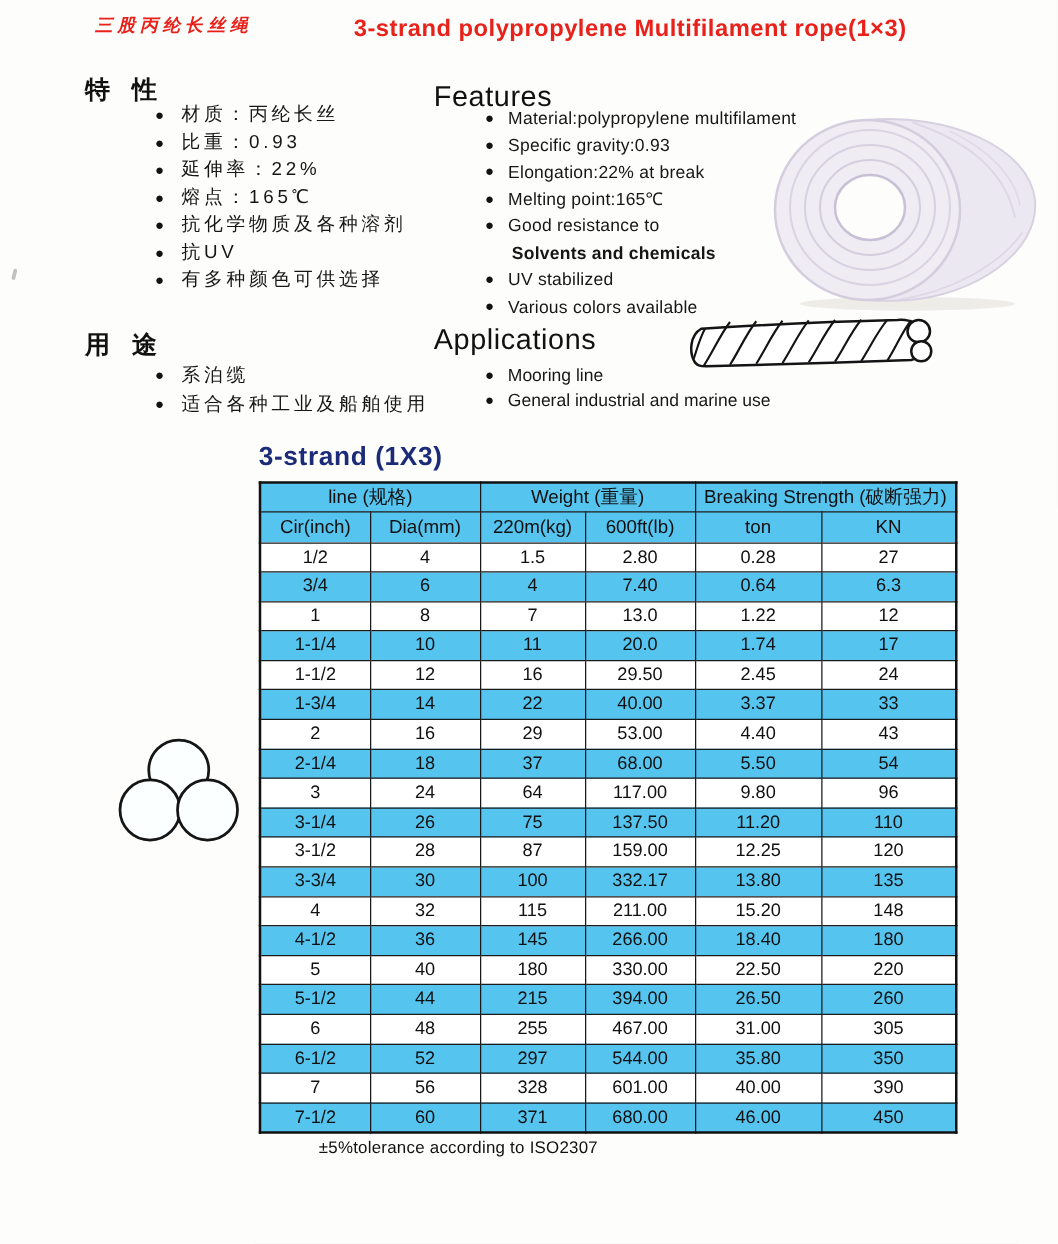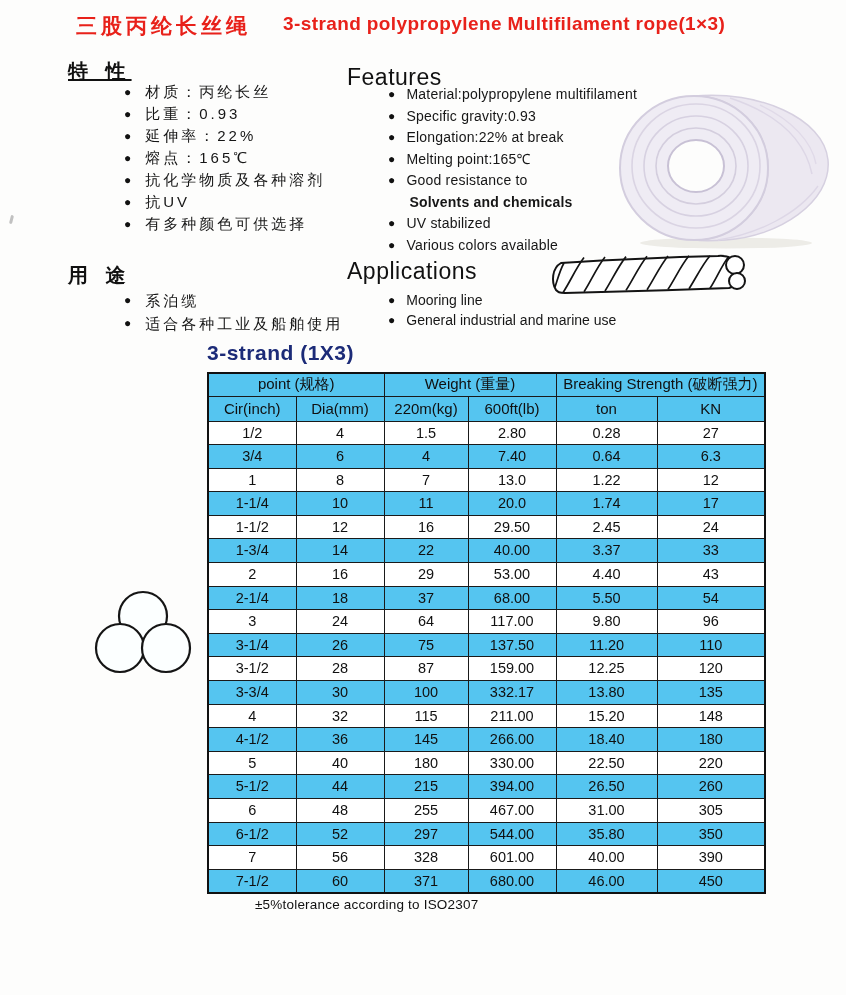--- a/index.html
+++ b/index.html
@@ -16,36 +16,36 @@
     font-family:"Liberation Sans", sans-serif;
     color:var(--ink);
   }
   .page{
     position:relative;width:846px;height:995px;
     background:#fdfdfc;overflow:hidden;
   }
   
   .title-cn{
     position:absolute;left:76px;top:12px;
-    color:var(--red);font-size:21px;font-weight:700;letter-spacing:4px;
+    color:var(--red);font-size:14px;font-weight:700;letter-spacing:4px;font-style:italic;
   }
   .title-en{
     position:absolute;left:283px;top:13px;
     color:var(--red);font-size:19px;font-weight:600;letter-spacing:.4px;
   }
   
   .h-cn{
     position:absolute;color:#111;
     font-size:20px;font-weight:700;letter-spacing:6px;
   }
   .h-en{
     position:absolute;color:#111;
     font-size:23px;font-weight:400;letter-spacing:.5px;
   }
-  .h-features-cn{left:68px;top:58px;text-decoration:underline;}
+  .h-features-cn{left:68px;top:58px;}
   .h-features-en{left:347px;top:64px;}
   .h-apps-cn{left:68px;top:262px;}
   .h-apps-en{left:347px;top:258px;}
   
   ul.blist{
     position:absolute;list-style:none;margin:0;padding:0;
   }
   ul.blist li{display:flex;align-items:flex-start;}
   ul.blist .bullet{
     font-size:12px;line-height:inherit;margin-right:11px;color:#111;
@@ -61,21 +61,21 @@
   .li-cont{margin-left:3px;font-weight:bold;}
   
   .rope-coil{position:absolute;left:608px;top:88px;}
   .rope-twist{position:absolute;left:546px;top:250px;}
   .rope-cross{position:absolute;left:93px;top:588px;}
   .artifact{
     position:absolute;left:10px;top:215px;width:3px;height:9px;
     background:#8f8f8f;opacity:.55;transform:rotate(14deg);border-radius:2px;
   }
   
-  .table-block{position:absolute;left:207px;top:341px;width:557px;}
+  .table-block{position:absolute;left:207px;top:354px;width:557px;}
   .table-title{
     color:var(--navy);font-size:21px;font-weight:700;
     letter-spacing:.5px;margin:0 0 7px 0;
   }
   table.spec{
     border-collapse:collapse;table-layout:fixed;width:557px;
     border:2px solid #111;
   }
   table.spec th, table.spec td{
     border:1px solid #1a1a1a;text-align:center;vertical-align:middle;
@@ -224,21 +224,21 @@
       <colgroup>
         <col style="width:88px">
           <col style="width:88px">
         <col style="width:84px">
           <col style="width:88px">
         <col style="width:101px">
           <col style="width:108px">
       </colgroup>
       <thead>
         <tr class="grp">
-          <th colspan="2">point (规格)</th>
+          <th colspan="2">line (规格)</th>
           <th colspan="2">Weight (重量)</th>
           <th colspan="2">Breaking Strength (破断强力)</th>
         </tr>
         <tr class="cols">
           <th>Cir(inch)</th>
           <th>Dia(mm)</th>
           <th>220m(kg)</th>
           <th>600ft(lb)</th>
           <th>ton</th>
           <th>KN</th>

